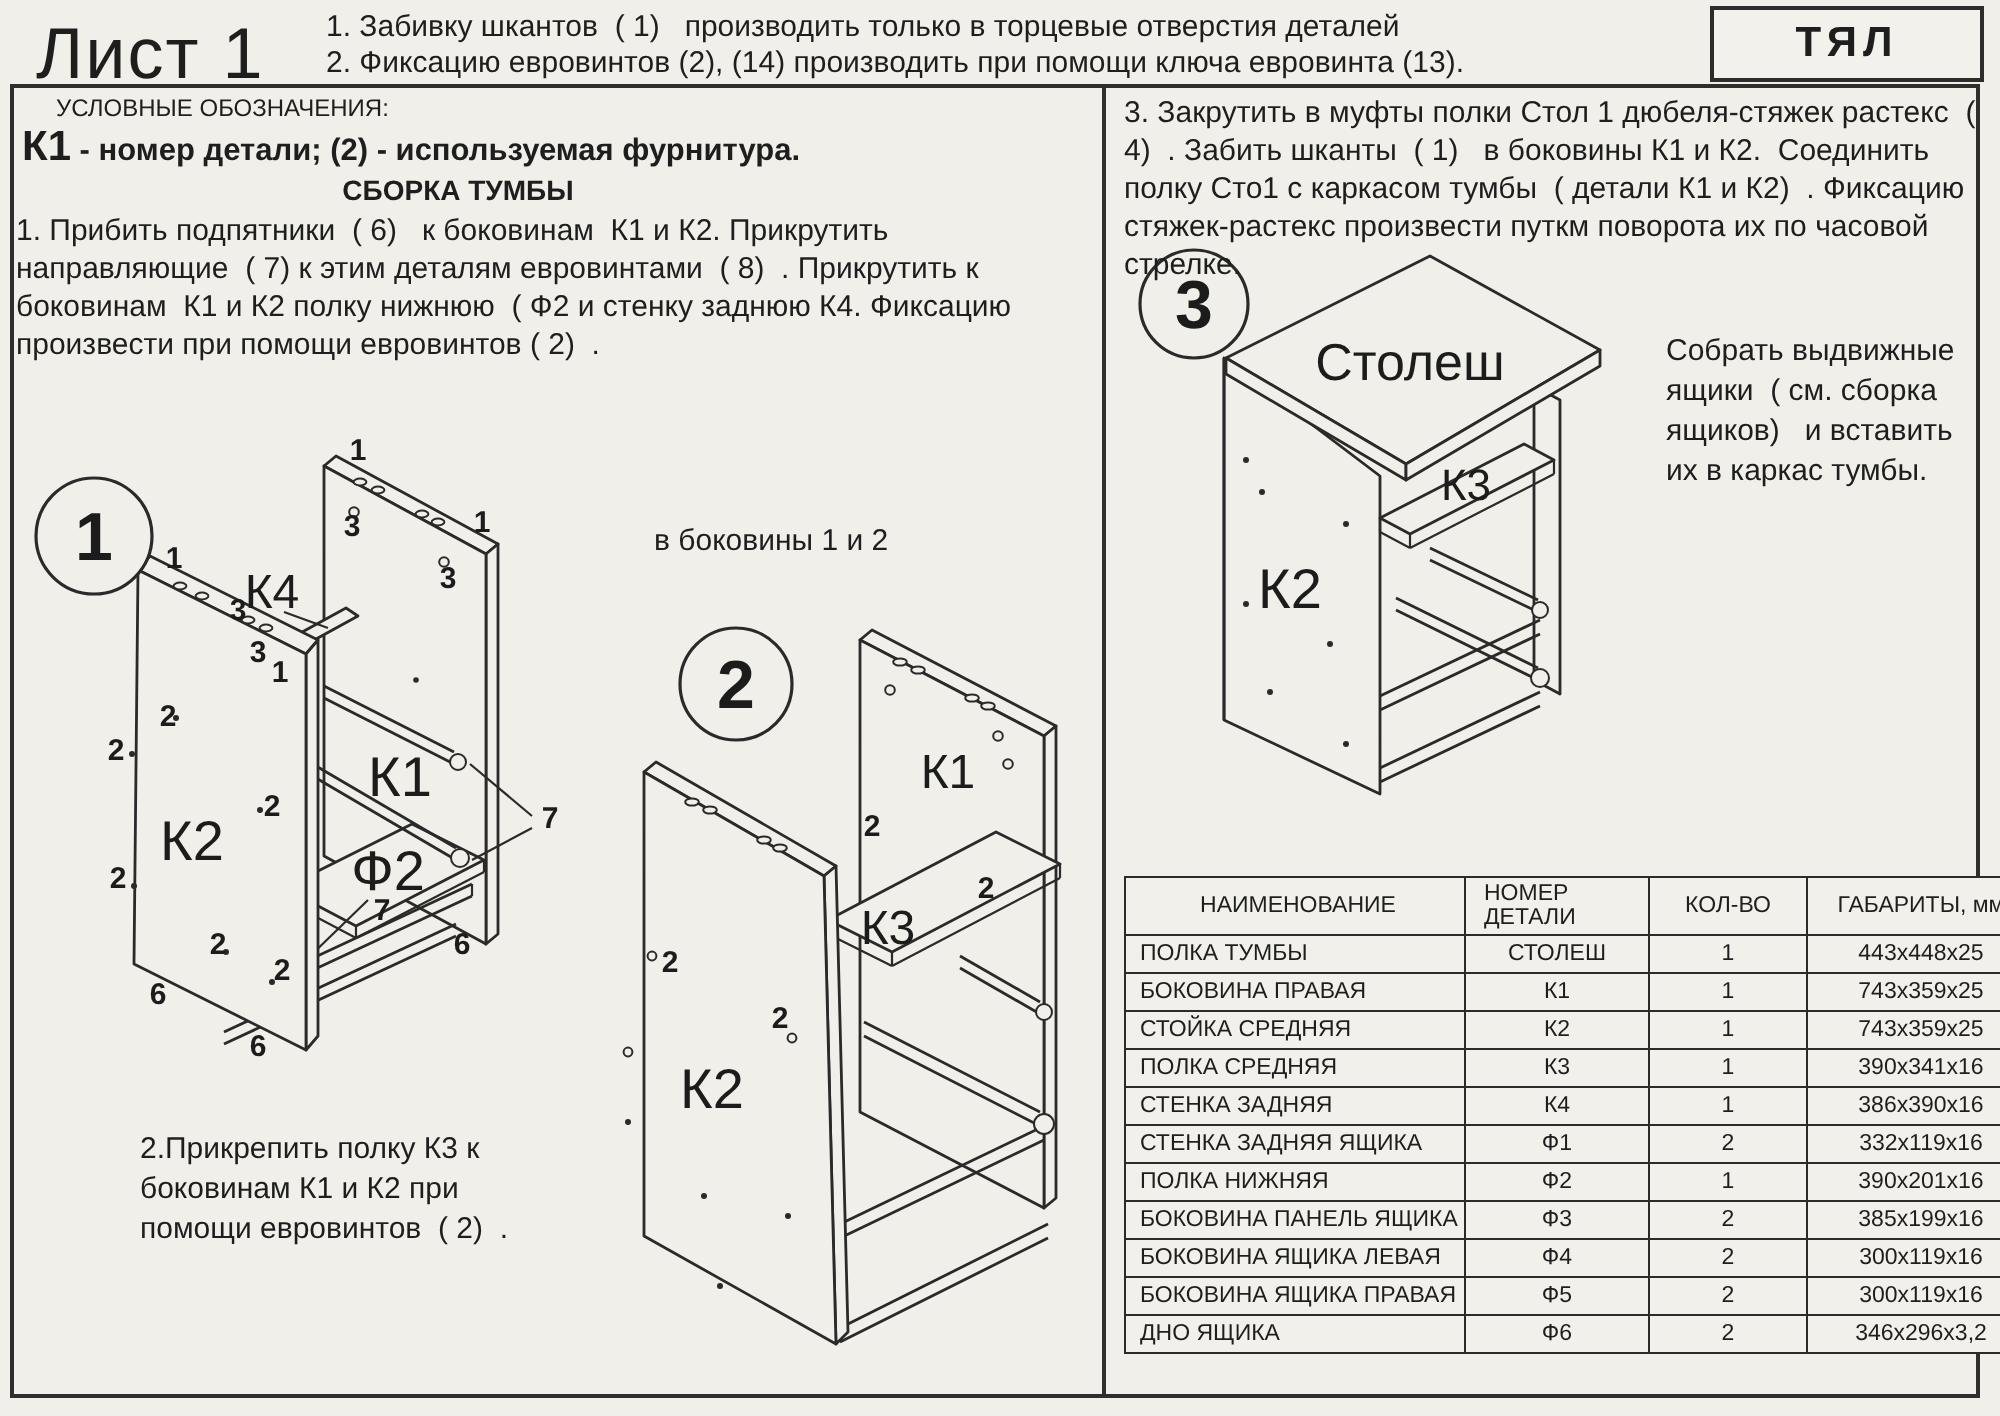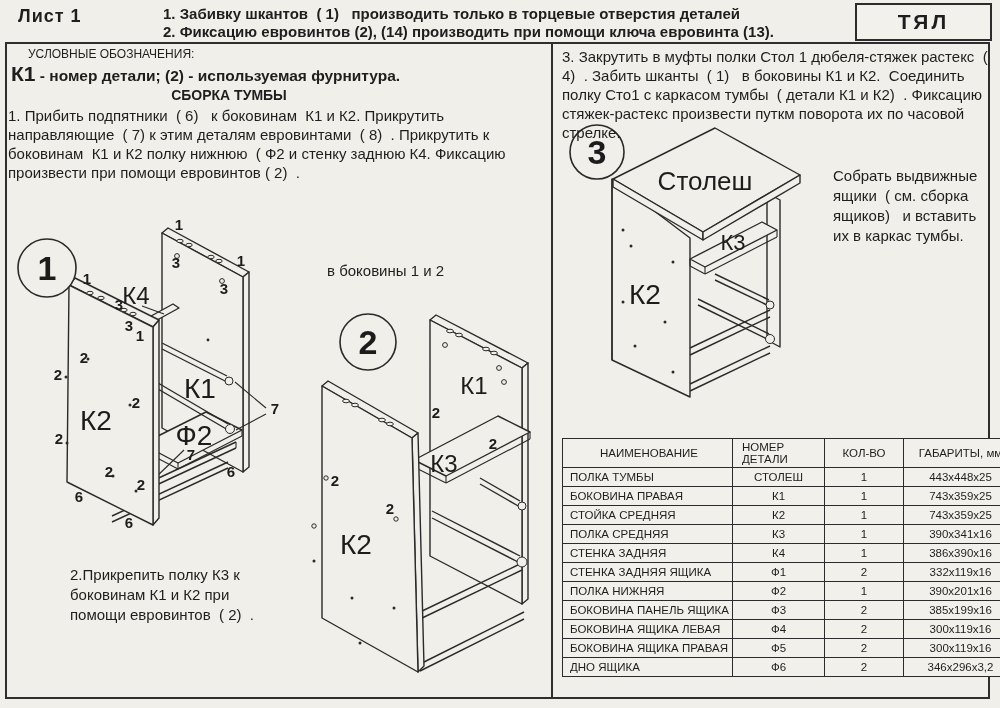--- a/index.html
+++ b/index.html
@@ -3,22 +3,22 @@
 <meta charset="utf-8">
 <style>
   html,body{margin:0;padding:0;}
   body{
     width:1000px;height:708px;position:relative;overflow:hidden;
     background:#f0efe9;color:#1e1e1e;
     font-family:"Liberation Sans",sans-serif;
   }
   .abs{position:absolute;}
   
-  .sheet-title{left:18px;top:6px;font-size:18px;font-weight:bold;letter-spacing:1px;}
-  .hnotes{left:163px;top:5px;font-size:15px;line-height:18px;white-space:pre-wrap;font-weight:bold;}
+  .sheet-title{left:18px;top:6px;font-size:36px;font-weight:normal;letter-spacing:1px;}
+  .hnotes{left:163px;top:5px;font-size:15px;line-height:18px;white-space:pre-wrap;}
   .stamp{left:855px;top:3px;width:133px;height:34px;border:2px solid #2c2c2c;
          display:flex;align-items:center;justify-content:center;
          font-size:21px;font-weight:bold;letter-spacing:3px;background:#f2f1eb;}
   
   .main-box{left:5px;top:42px;width:981px;height:653px;border:2px solid #2e2e2e;}
   .vdivider{left:551px;top:42px;width:2px;height:655px;background:#2e2e2e;}
   
   .legend-title{left:28px;top:47px;font-size:12px;font-weight:normal;}
   .legend-line{left:11px;top:62px;white-space:nowrap;}
   .legend-key{font-size:21px;font-weight:bold;}

